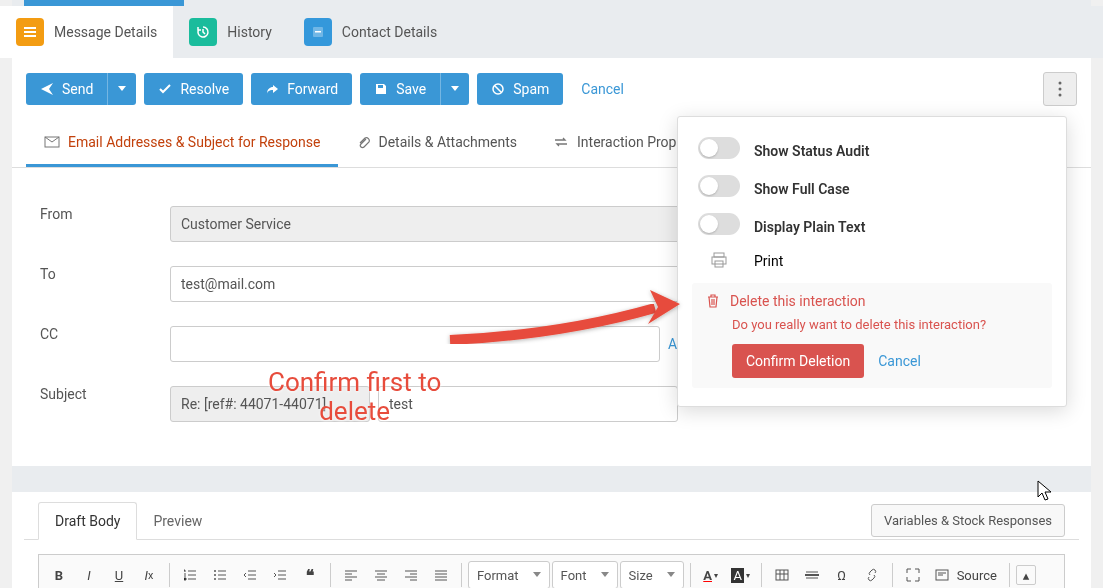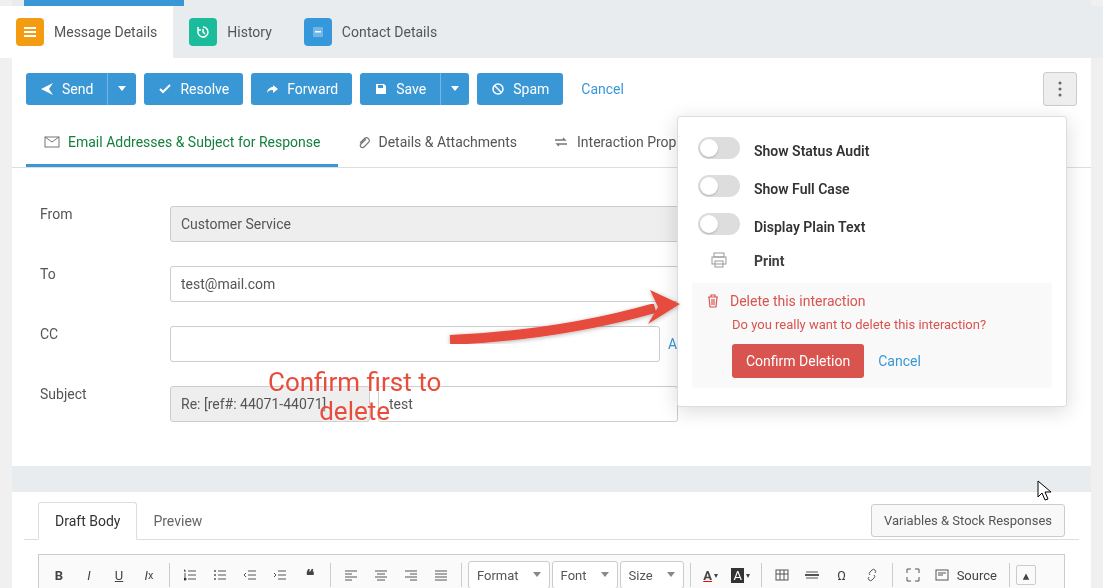--- a/index.html
+++ b/index.html
@@ -16,21 +16,21 @@
 .toolbar{display:flex;align-items:center;gap:8px;padding:14px 14px;background:#fff;margin:0 12px;flex-wrap:wrap}
 .btn{background:#3a97d6;color:#fff;border:none;padding:8px 14px;border-radius:3px;display:inline-flex;align-items:center;gap:8px;cursor:pointer;font-size:14px}
 .btn-split{display:flex}
 .btn-split .main{border-radius:3px 0 0 3px}
 .btn-split .caret{border-radius:0 3px 3px 0;padding:8px 10px;border-left:1px solid rgba(255,255,255,.3)}
 .link{color:#3a97d6;cursor:pointer;padding:8px 10px}
 .spacer{flex:1}
 .icononly{background:#eee;border:1px solid #ccc;width:34px;height:34px;border-radius:3px;display:flex;align-items:center;justify-content:center;cursor:pointer;color:#666}
 .subtabs{display:flex;gap:0;padding:0 14px;border-bottom:1px solid #ddd;background:#fff;margin:0 12px}
 .subtabs .st{padding:14px 18px;display:flex;align-items:center;gap:8px;color:#555;cursor:pointer;border-bottom:3px solid transparent}
-.subtabs .st.active{border-bottom-color:#3a97d6;color:#15803d}
+.subtabs .st.active{border-bottom-color:#3a97d6;color:#c2410c}
 .st .ic{color:#777}
 .form{padding:14px 28px 20px;background:#fff;margin:0 12px}
 .row{display:flex;align-items:flex-start;margin:24px 0}
 .row .lbl{width:130px;color:#555}
 .row .inp{flex:0 0 520px}
 .row input[type=text]{width:100%;padding:9px 10px;border:1px solid #ccc;border-radius:3px;font-size:14px;color:#555}
 .row .ro{background:#eee;color:#666}
 .subjectrow .inp{display:flex;gap:8px}
 .subjectrow .prefix{flex:0 0 200px}
 .subjectrow .subj{flex:0 0 300px}
@@ -42,21 +42,21 @@
 .editortabs .spacer{flex:1}
 .varbtn{background:#f8f8f8;border:1px solid #ccc;padding:8px 12px;border-radius:3px;font-size:13px;color:#555;cursor:pointer}
 .editor{margin:14px 26px 0;background:#fff;border:1px solid #ccc}
 .editorbar{display:flex;align-items:center;gap:2px;padding:6px;border-bottom:1px solid #ccc;background:#fafafa;flex-wrap:wrap}
 .ebtn{width:28px;height:28px;display:flex;align-items:center;justify-content:center;cursor:pointer;border-radius:2px;font-size:13px;color:#444}
 .esep{width:1px;height:24px;background:#ccc;margin:0 4px}
 .edd{display:flex;align-items:center;padding:0 8px;height:28px;border:1px solid #ccc;border-radius:3px;background:#fff;cursor:pointer;gap:14px;color:#555;font-size:13px}
 .dropdown{position:absolute;right:36px;top:116px;width:390px;background:#fff;border:1px solid #ddd;border-radius:3px;box-shadow:0 4px 20px rgba(0,0,0,.15);padding:12px 0;z-index:50}
 .ddrow{display:flex;align-items:flex-end;gap:14px;padding:8px 20px}
 .ddrow .ddlabel{color:#333;font-weight:600;font-size:14px}
-.ddrow.light .ddlabel{font-weight:700;color:#404040}
+.ddrow.light .ddlabel{font-weight:400;color:#000000}
 .toggle{width:42px;height:22px;border-radius:11px;background:#ddd;position:relative;cursor:pointer;flex:0 0 42px}
 .toggle::after{content:"";position:absolute;width:18px;height:18px;background:#fff;border-radius:50%;top:2px;left:2px;box-shadow:0 1px 2px rgba(0,0,0,.2)}
 .ddsec{margin:6px 14px;padding:10px 14px;background:#f9f9f9;border-radius:3px}
 .ddsec .title{display:flex;align-items:center;gap:10px;color:#d9534f;font-size:14px}
 .ddsec .msg{color:#d9534f;font-size:13px;margin:8px 0 12px 26px}
 .ddsec .actions{display:flex;gap:14px;align-items:center;margin-left:26px}
 .confirm{background:#d9534f;color:#fff;border:none;padding:9px 14px;border-radius:3px;cursor:pointer;font-size:14px}
 .cancel2{color:#3a97d6;cursor:pointer}
 .arrow{position:absolute;left:440px;top:280px;z-index:60;pointer-events:none}
 .annot{position:absolute;left:268px;top:368px;font-size:26px;font-weight:400;color:#e74c3c;text-shadow:0 1px 3px rgba(255,255,255,.8);z-index:60;pointer-events:none;line-height:1.1;text-align:center}

